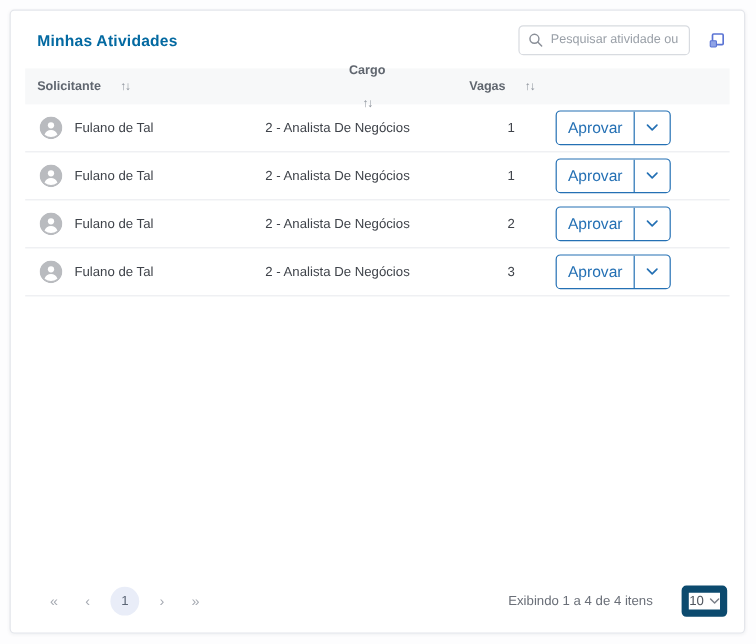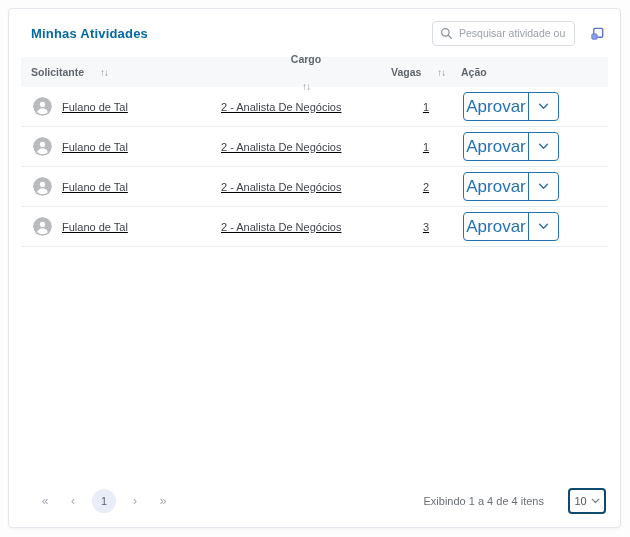--- a/index.html
+++ b/index.html
@@ -32,32 +32,32 @@
   .searchbox input::placeholder { color:#9aa0a8; }
   .expand-btn { width:18px; height:18px; display:flex; align-items:center; justify-content:center; cursor:pointer; background:none; border:none; padding:0; }
   
   .thead { margin:0 12px; background:#f7f8f9; height:30px; flex:0 0 30px; display:flex; align-items:center; }
   .th { font-size:10.5px; font-weight:700; color:#60666f; display:flex; align-items:center; gap:16px; cursor:pointer; }
   .c1 { width:200px; padding-left:10px; }
   .c2 { width:170px;flex-direction:column; }
   .c3 { width:70px;text-align:center; }
   .c4 { flex:1; }
   .sort-glyph { font-size:10px; font-weight:400; color:#8d939c; letter-spacing:-1px; }
-  .tbody { margin:0 12px;text-decoration:underline; }
+  .tbody { margin:0 12px; }
   .tr { height:40px; display:flex; align-items:center; border-bottom:1px solid #ebedf0; }
   .td { font-size:11px; color:#3f434a; }
   .td.c1 { display:flex; align-items:center; gap:10px; padding-left:12px; }
   .avatar { width:19px; height:19px; flex:0 0 19px; border-radius:50%; display:block; }
   .btn-split {
     display:inline-flex; height:29px; border:1px solid #2470b4; border-radius:4px;
     overflow:hidden; background:#fff; margin-left:2px;
   }
   .btn-main {
     width:64px; display:flex; align-items:center; justify-content:center;
-    font-size:17px; color:#2470b4; background:none; border:none; cursor:pointer;
+    font-size:13px; color:#2470b4; background:none; border:none; cursor:pointer;
     font-family:"Liberation Sans", sans-serif;
   }
   .btn-caret {
     width:30px; display:flex; align-items:center; justify-content:center;
     background:none; border:none; border-left:1px solid #2470b4; cursor:pointer; padding:0;
   }
   .spacer { flex:1 1 auto; }
   
   .footer { height:52px; flex:0 0 52px; display:flex; align-items:center; justify-content:space-between; padding:0 14px 0 22px; }
   .pager { display:flex; align-items:center; }
@@ -66,21 +66,21 @@
     color:#a6aab2; font-size:12px; cursor:pointer; background:none; border:none; padding:0;
     font-family:"Liberation Sans", sans-serif;
   }
   .pg-current {
     width:24px; height:24px; margin:0 5px; border-radius:50%; background:#e9edf8;
     color:#5b6575; font-size:11px; display:flex; align-items:center; justify-content:center; cursor:default;
   }
   .footer-right { display:flex; align-items:center; gap:24px; }
   .summary { font-size:11px; color:#6a6f78; }
   .pagesize {
-    width:38px; height:26px; border:2px solid #0c4a6e; border-radius:4px; background:#fff;
+    width:38px; height:26px; border:6px solid #0c4a6e; border-radius:4px; background:#fff;
     display:flex; align-items:center; justify-content:center; gap:4px;
     font-size:11px; color:#50555d; cursor:pointer;
   }
 </style>
 </head>
 <body>
 
 <div class="card">
 
   <div class="topbar">
@@ -110,23 +110,20 @@
       <span class="sort-glyph">↑↓</span>
     </div>
     <div class="th c2">
       <span>Cargo</span>
       <span class="sort-glyph">↑↓</span>
     </div>
     <div class="th c3">
       <span>Vagas</span>
       <span class="sort-glyph">↑↓</span>
     </div>
-    <div class="th c4">
-      <span>Ação</span>
-    </div>
   </div>
 
   <div class="tbody">
 
     <div class="tr">
       <div class="td c1">
         <svg class="avatar" viewBox="0 0 24 24">
           <circle cx="12" cy="12" r="12" fill="#b9bbbf"></circle>
           <circle cx="12" cy="9.4" r="3.3" fill="#ffffff"></circle>
           <path d="M5.2 19.4c.9-3.4 3.6-5.2 6.8-5.2s5.9 1.8 6.8 5.2a12 12 0 0 1-13.6 0z" fill="#ffffff"></path>

